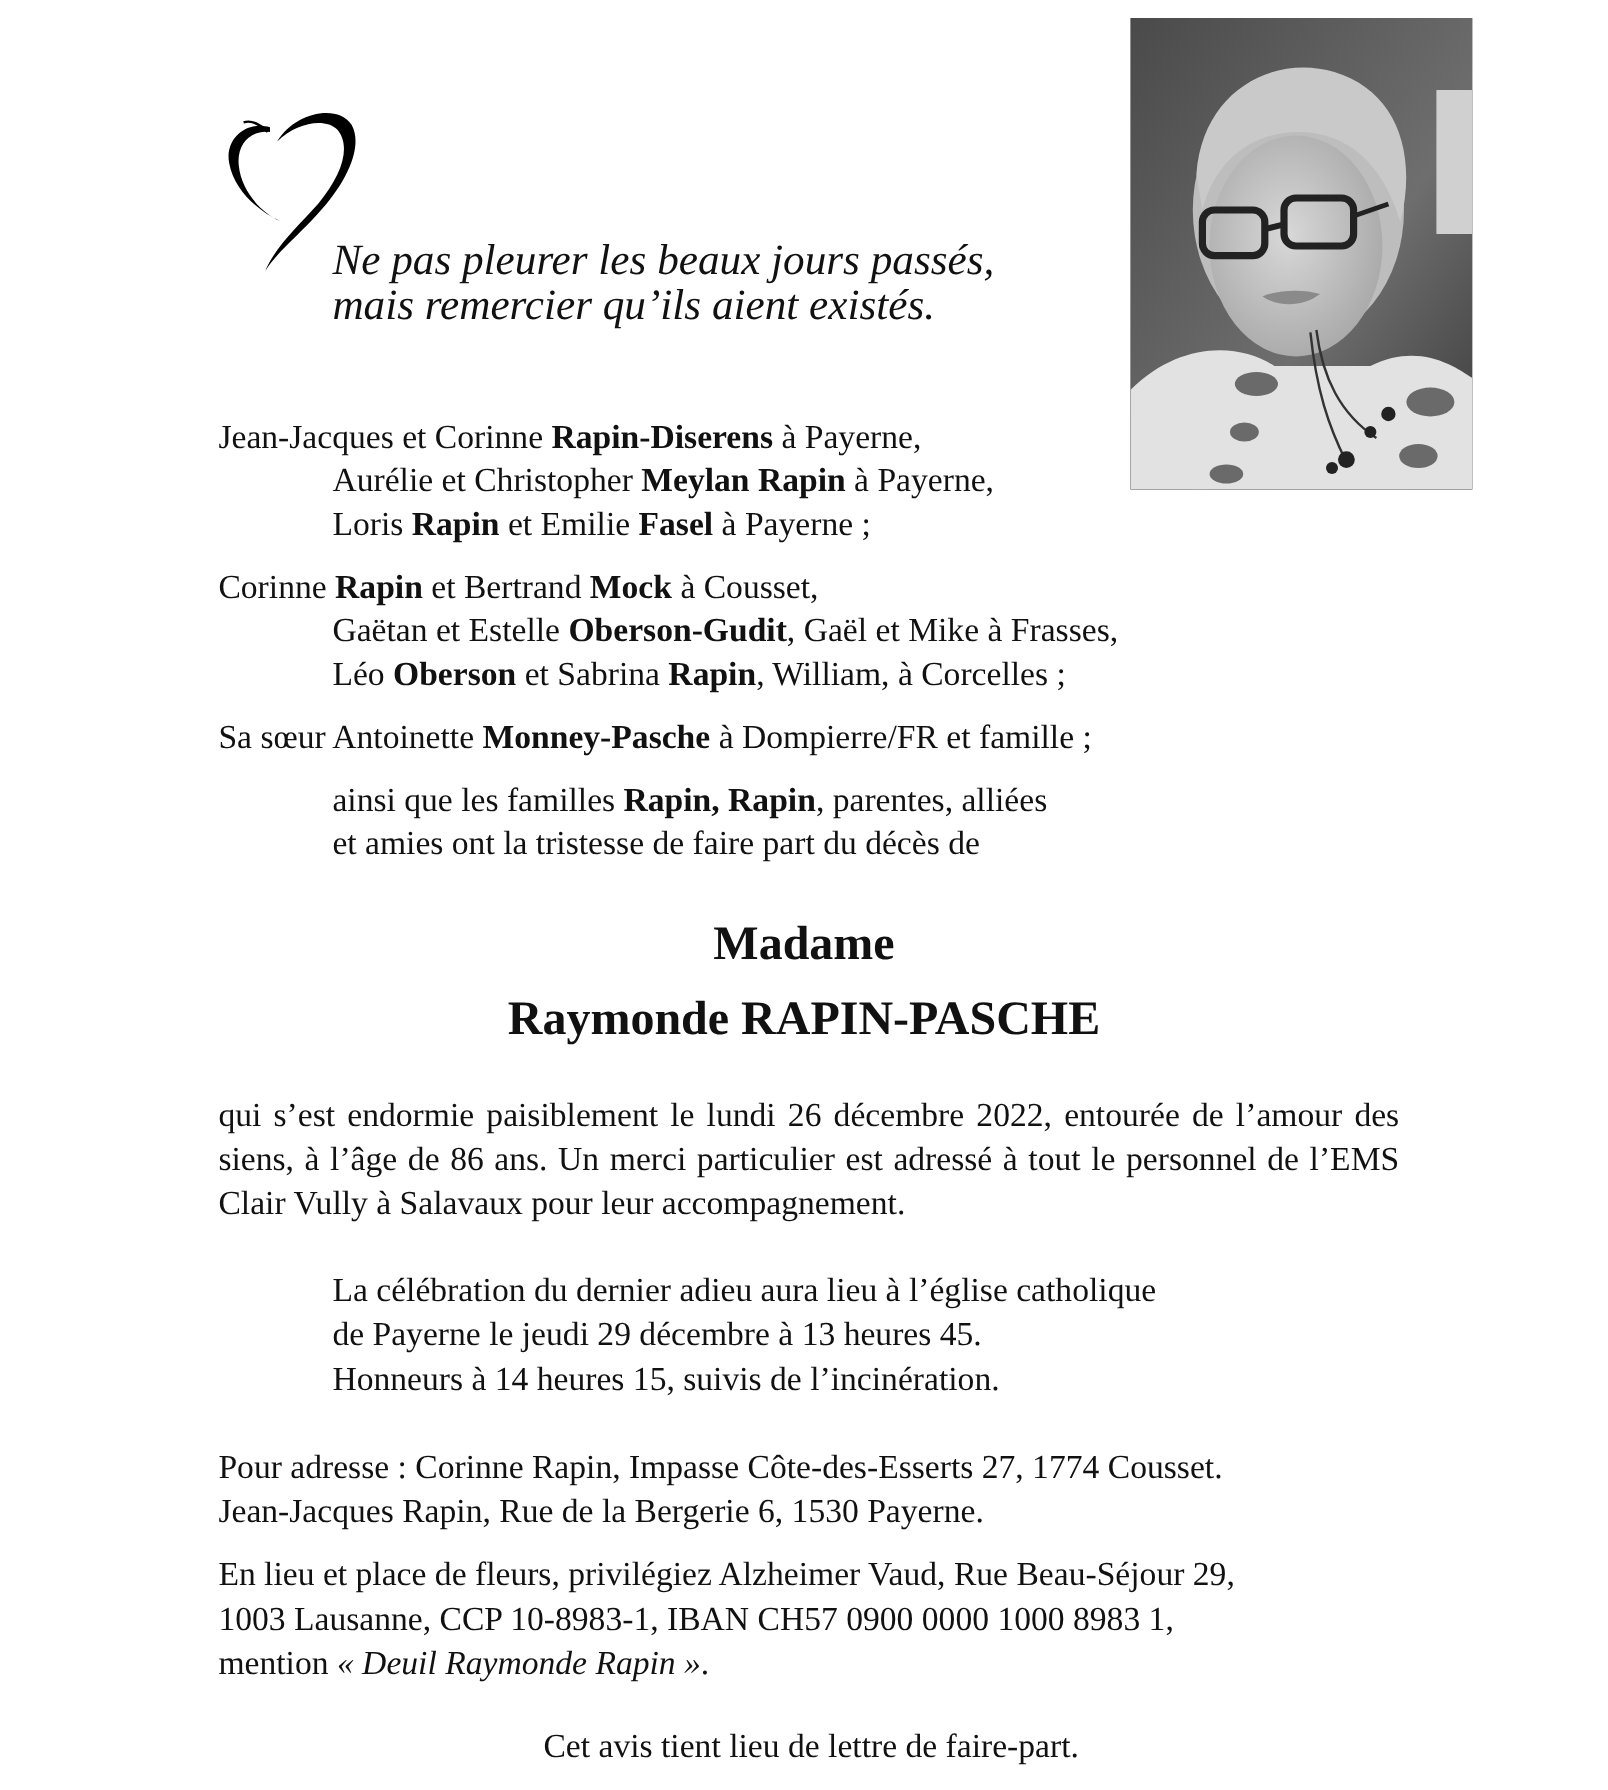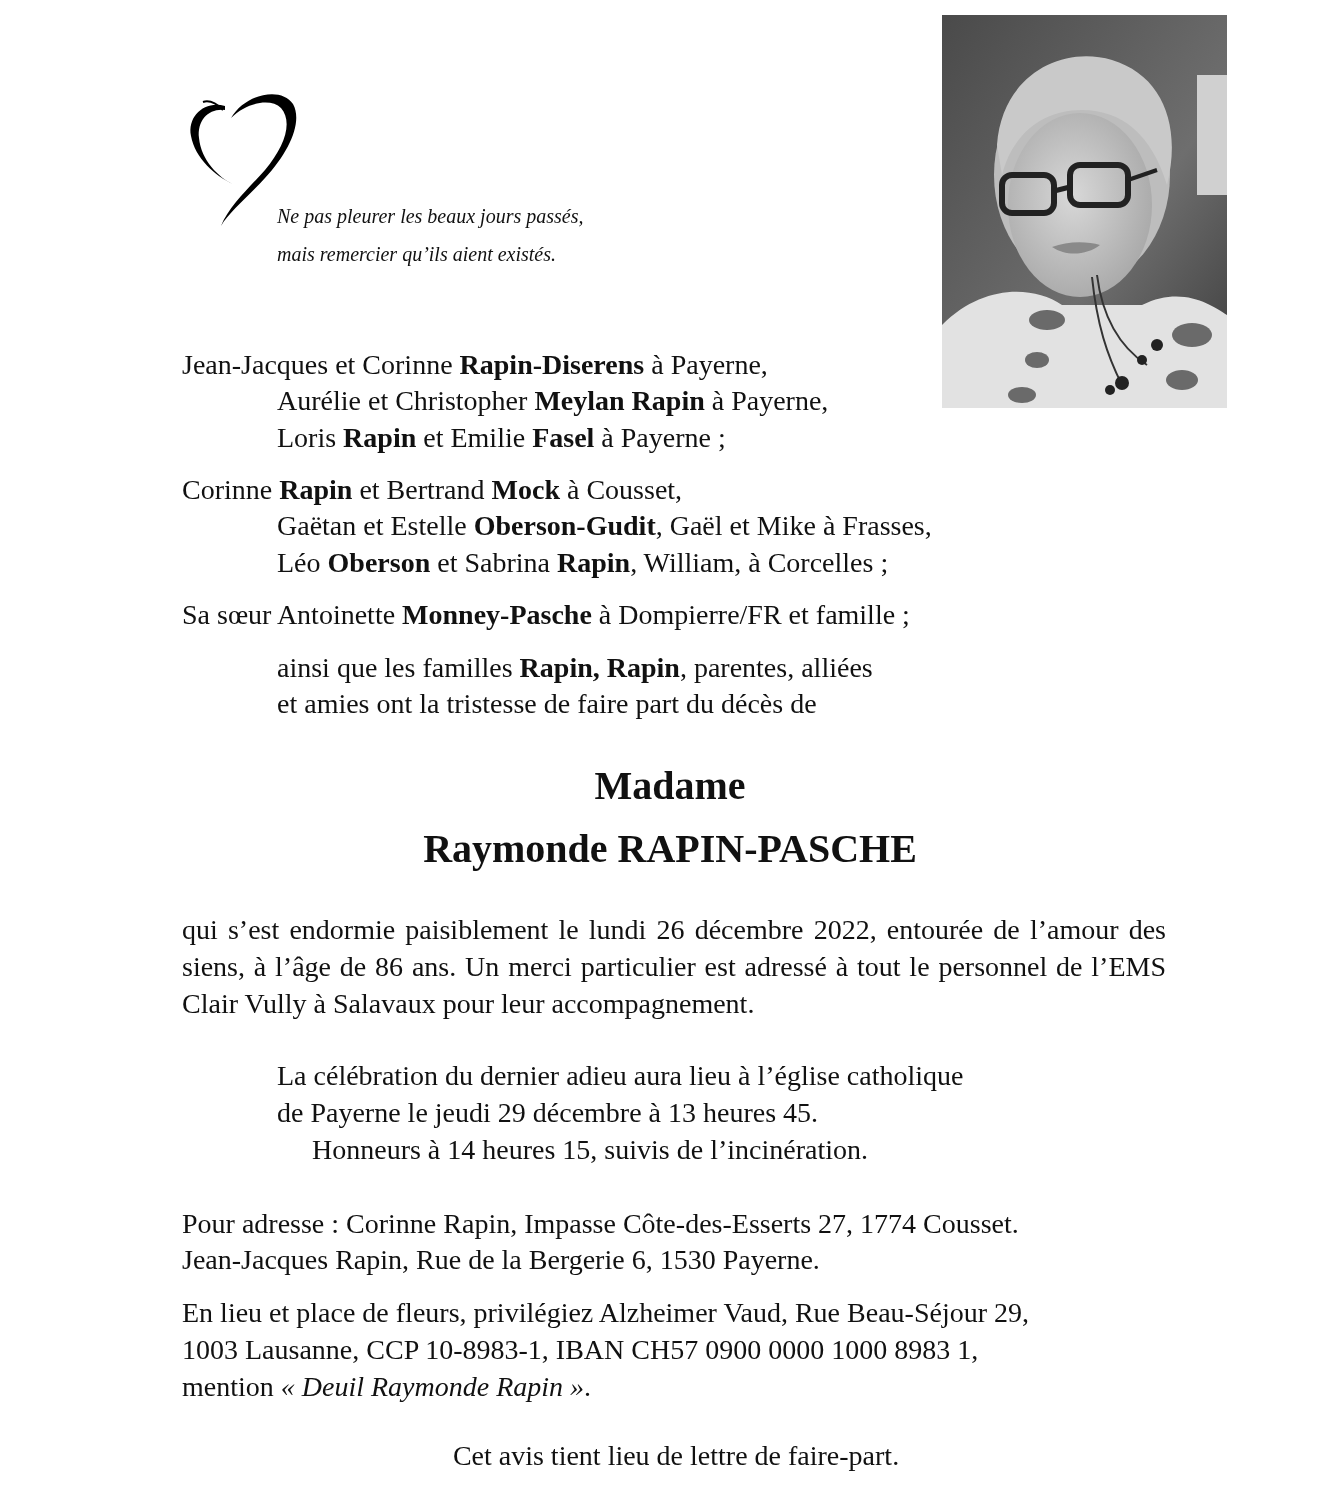--- a/index.html
+++ b/index.html
@@ -17,21 +17,21 @@
     }
     .line {
       position: absolute;
       font-size: 28px;
       line-height: 36px;
       white-space: nowrap;
     }
     .line b { font-weight: bold; }
     .quote {
       font-style: italic;
-      font-size: 20px;
+      font-size: 36px;
       line-height: 38px;
     }
     .heading {
       position: absolute;
       left: 0;
       width: 1340px;
       text-align: center;
       font-weight: bold;
       font-size: 40px;
       line-height: 48px;
@@ -126,21 +126,21 @@
 <div class="line" style="left:277px; top:650px;"><span>ainsi que les familles </span><b>Rapin, Rapin</b><span>, parentes, alliées</span></div>
 <div class="line" style="left:277px; top:686px;text-align:right;"><span>et amies ont la tristesse de faire part du décès de</span></div>
 
 <div class="heading" style="top:762px;">Madame</div>
 <div class="heading" style="top:825px;">Raymonde RAPIN-PASCHE</div>
 
 <div class="justified" style="top:911px;">qui s’est endormie paisiblement le lundi 26 décembre 2022, entourée de l’amour des siens, à l’âge de 86 ans. Un merci particulier est adressé à tout le personnel de l’EMS Clair Vully à Salavaux pour leur accompagnement.</div>
 
 <div class="line" style="left:277px; top:1058px;">La célébration du dernier adieu aura lieu à l’église catholique</div>
 <div class="line" style="left:277px; top:1095px;">de Payerne le jeudi 29 décembre à 13 heures 45.</div>
-<div class="line" style="left:277px; top:1132px;margin-left:35px;">Honneurs à 14 heures 15, suivis de l’incinération.</div>
+<div class="line" style="left:277px; top:1132px;">Honneurs à 14 heures 15, suivis de l’incinération.</div>
 
 <div class="line" style="left:182px; top:1206px;">Pour adresse : Corinne Rapin, Impasse Côte-des-Esserts 27, 1774 Cousset.</div>
 <div class="line" style="left:182px; top:1242px;">Jean-Jacques Rapin, Rue de la Bergerie 6, 1530 Payerne.</div>
 
 <div class="line" style="left:182px; top:1295px;">En lieu et place de fleurs, privilégiez Alzheimer Vaud, Rue Beau-Séjour 29,</div>
 <div class="line" style="left:182px; top:1332px;">1003 Lausanne, CCP 10-8983-1, IBAN CH57 0900 0000 1000 8983 1,</div>
 <div class="line" style="left:182px; top:1369px;">
   <span>mention </span><i>« Deuil Raymonde Rapin »</i><span>.</span>
 </div>
 

